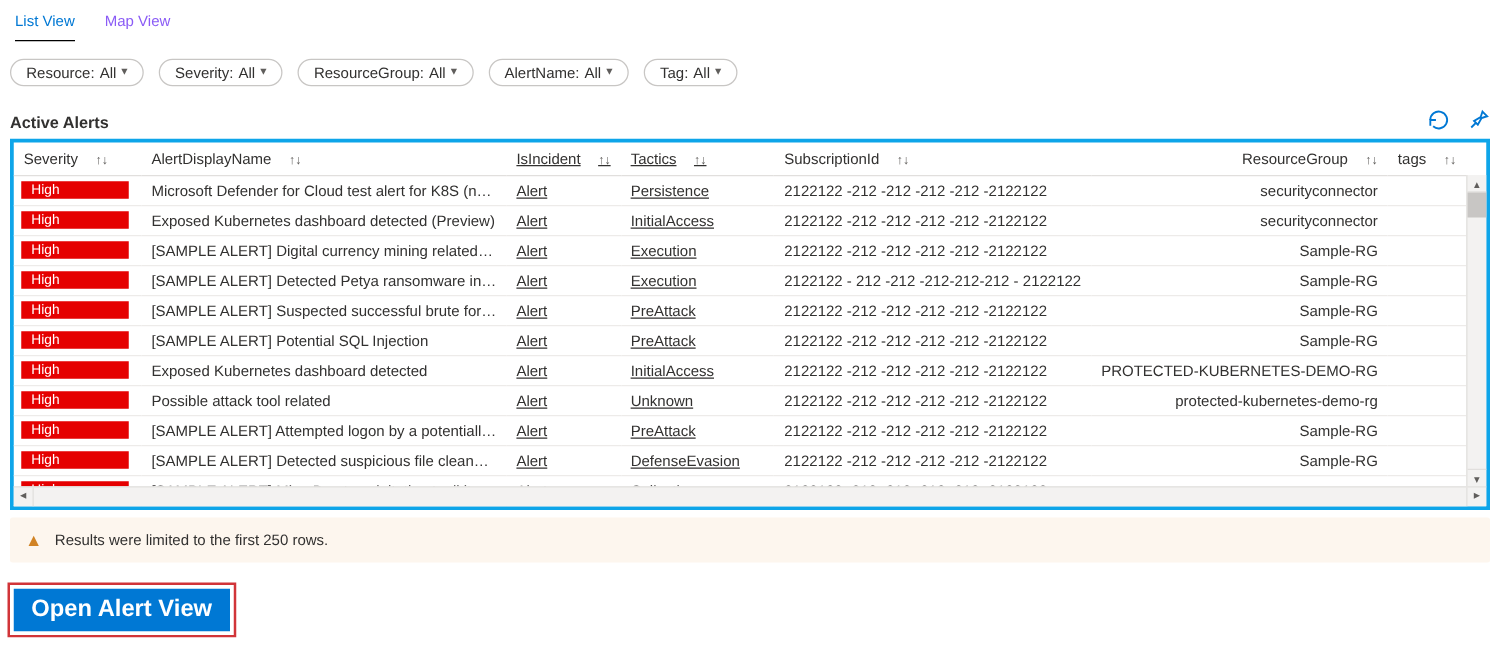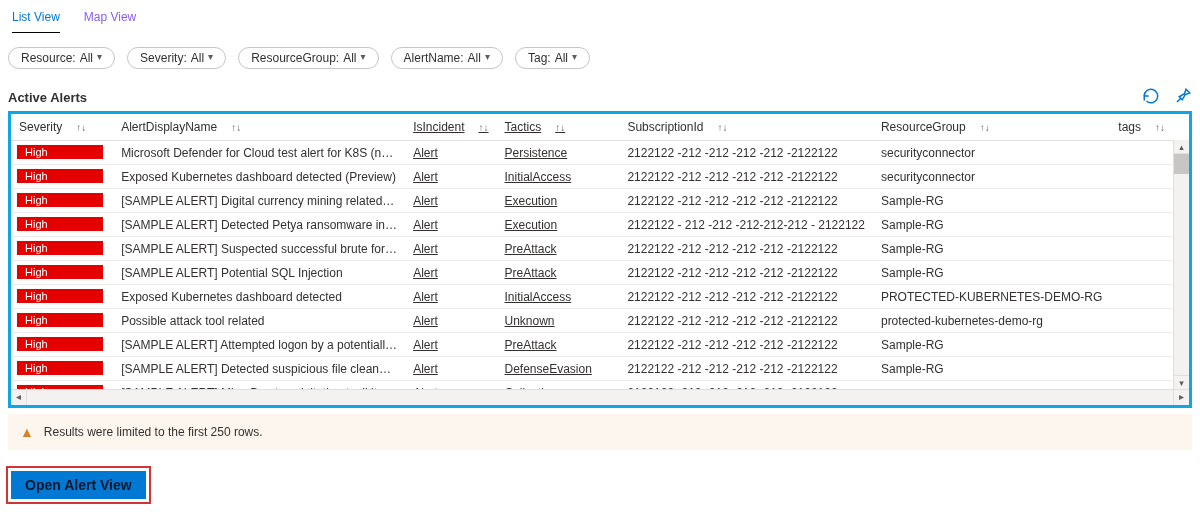--- a/index.html
+++ b/index.html
@@ -64,32 +64,32 @@
   tbody tr { height: 24px; }
   .sev-cell { padding: 3px 6px 5px 6px; width: 110px; }
   .sev-badge {
     display: inline-block; background: #e50000; color: #fff;
     font-size: 11px; padding: 1px 8px; width: 86px;
   }
   .col-name { max-width: 292px; }
   .col-incident { width: 80px; text-decoration: underline; }
   .col-tactics { width: 160px; text-decoration: underline; }
   .col-sub { width: 230px; }
-  .col-rg { width: 230px; }
+  .col-rg { width: 230px; text-align: right; }
   .col-tags { width: 60px; }
   .warning-bar {
     margin: 6px 8px 16px 8px; background: #fdf6ee;
     padding: 10px 12px; display: flex; align-items: center; gap: 10px;
     font-size: 12px; border-radius: 2px;
   }
   .warn-icon { color: #d18325; font-size: 14px; }
   .open-btn-wrap { display: inline-block; border: 2px solid #d13438; margin-left: 6px; padding: 3px; }
   .open-btn {
-    background: #0078d4; color: #0f172a; border: none;
-    padding: 6px 14px; font-size: 14px; font-weight: 600;
+    background: #0078d4; color: #ffffff; border: none;
+    padding: 6px 14px; font-size: 19px; font-weight: 600;
     cursor: pointer;
     text-align: right;
   }
 </style>
 </head>
 <body>
 
 
 
 <div class="tabs">

